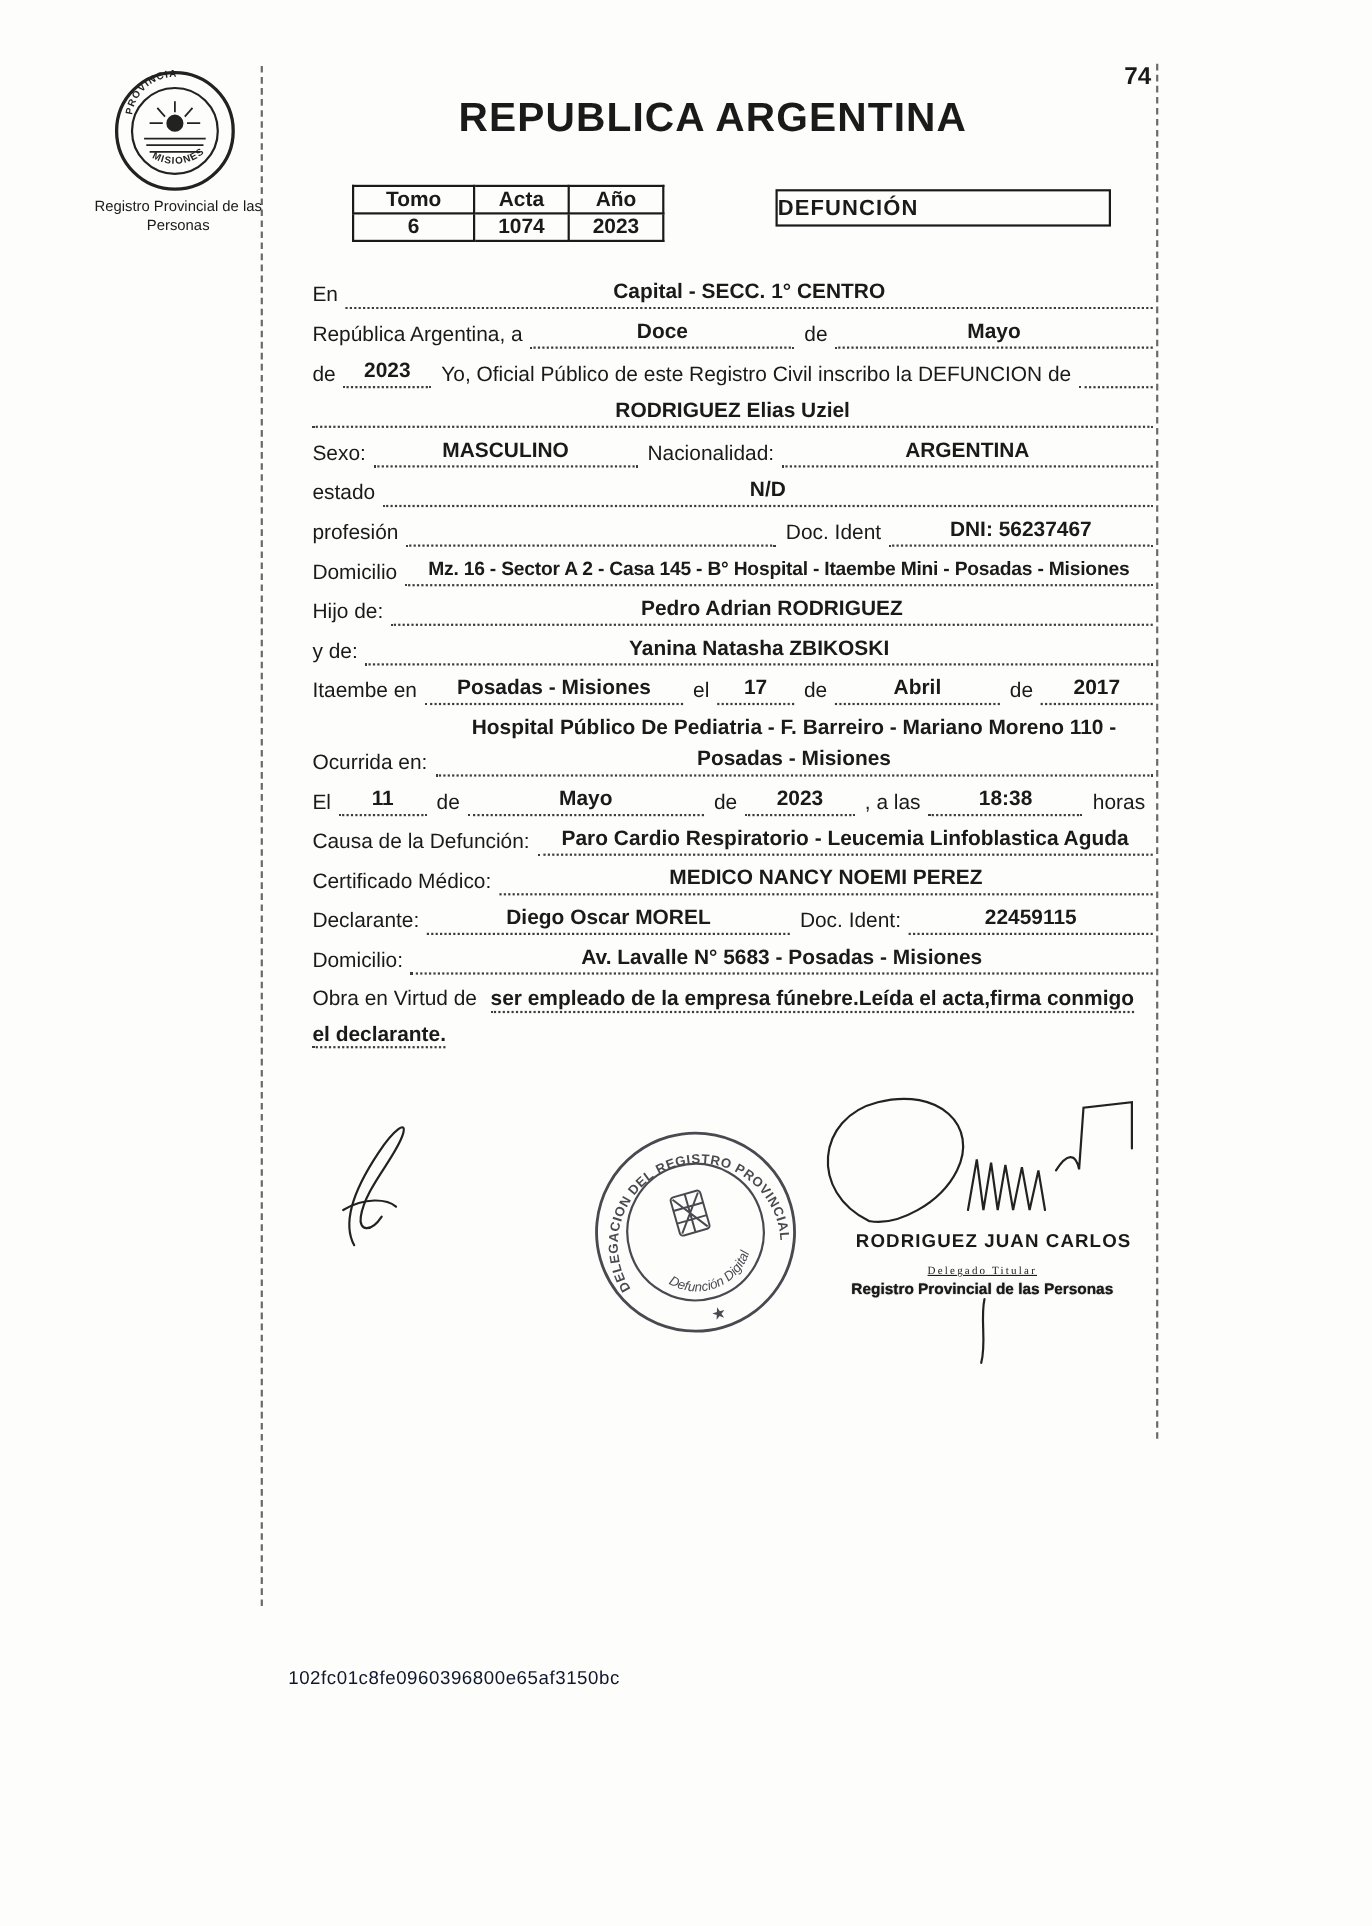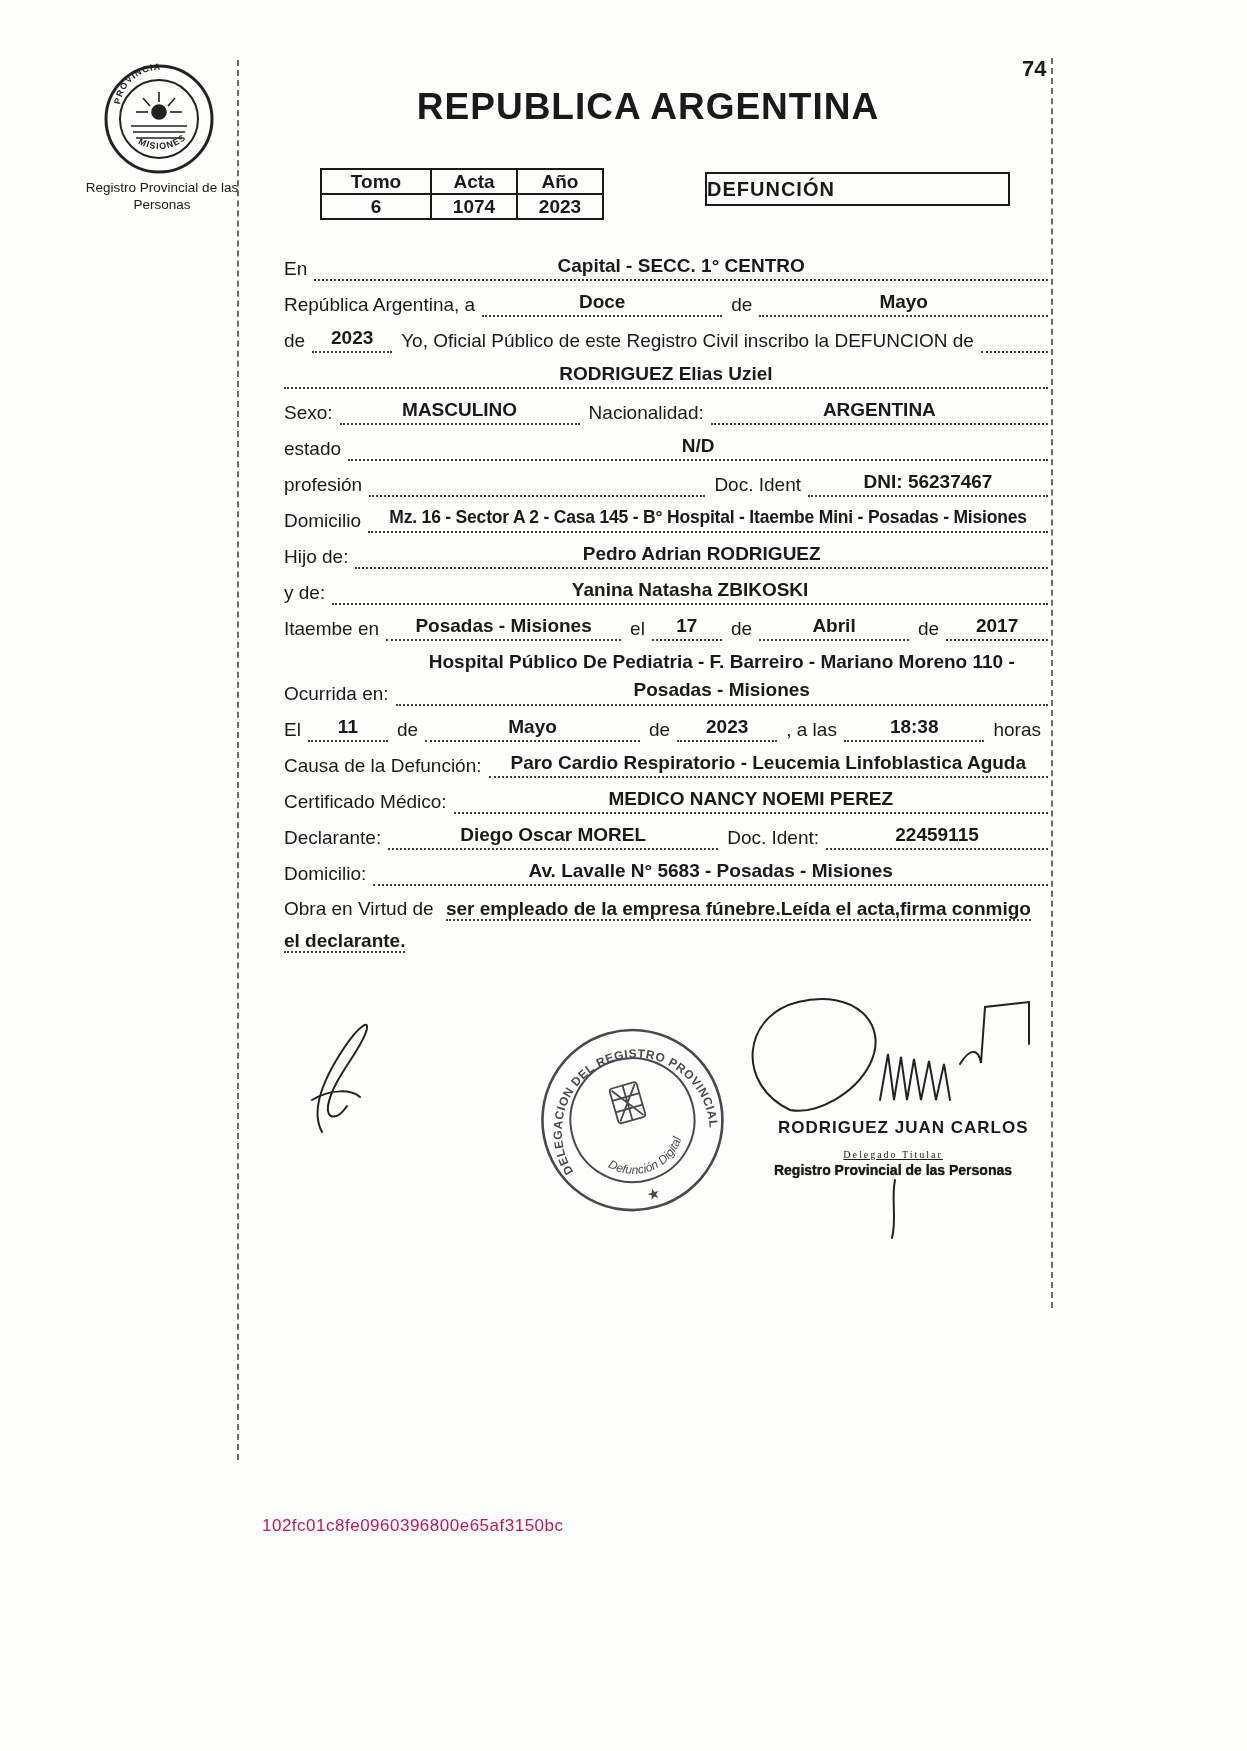--- a/index.html
+++ b/index.html
@@ -46,21 +46,21 @@
   .uline { border-bottom:2px dotted #3c3c3c; font-weight:bold; }
 
   .sig-left { position:absolute; left:292px; top:1010px; }
   .stamp { position:absolute; left:535px; top:1022px; transform:rotate(-16deg); opacity:.92; }
   .sig-right { position:absolute; left:728px; top:988px; width:330px; text-align:center; }
   .sig-right .scrawl { margin-bottom:-14px; }
   .official-name { font-size:17px; font-weight:bold; letter-spacing:1px; text-align:left; padding-left:50px; }
   .official-title { font-family:"Liberation Serif", serif; font-size:10px; letter-spacing:2px; margin-top:11px;text-decoration:underline; }
   .official-org { font-size:14px; font-weight:bold; margin-top:2px; text-shadow:0 0 1px #222; }
 
-  .hash { position:absolute; left:262px; top:1516px; font-size:17px; letter-spacing:.5px; color:#be185d; }
+  .hash { position:absolute; left:262px; top:1516px; font-size:17px; letter-spacing:.5px; color:#0f172a; }
 </style>
 </head>
 <body>
 
 <div class="page">
 
   <div class="margin-line left"></div>
   <div class="margin-line right"></div>
 
   <div class="page-number">74</div>

